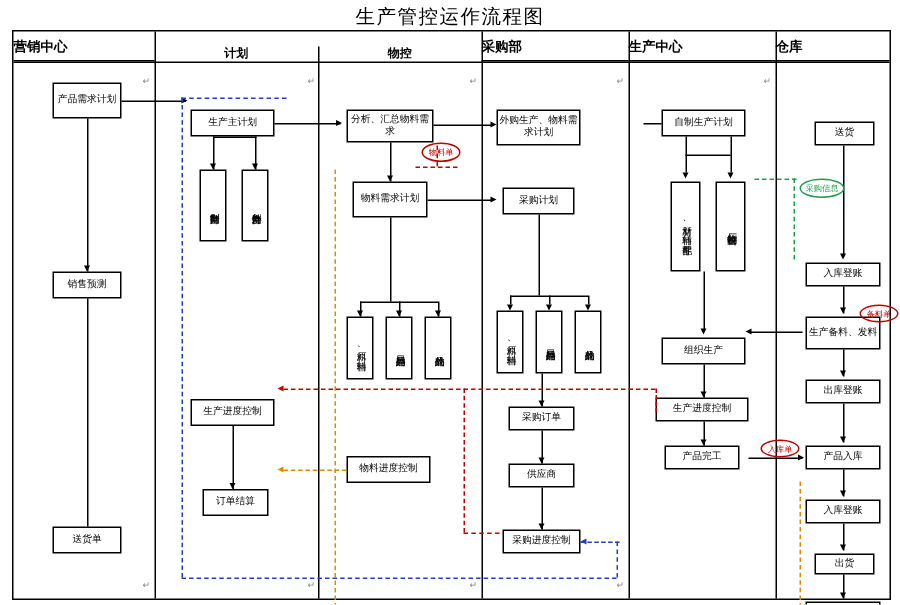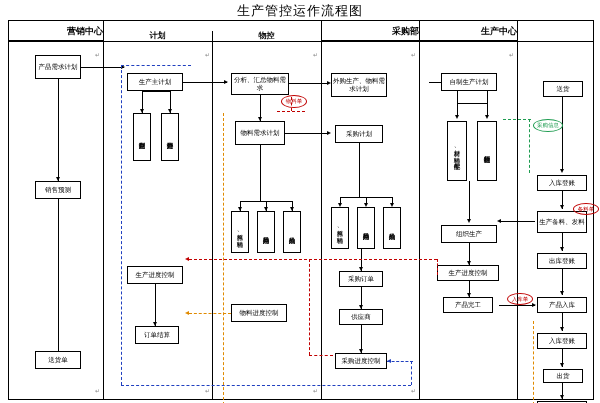--- a/index.html
+++ b/index.html
@@ -14,21 +14,21 @@
     position:absolute;top:2px;left:0;width:600px;text-align:center;
     font-size:13px;color:#000;letter-spacing:1px;
   }
   #canvas{
     position:absolute;left:8px;top:20px;width:584px;height:378px;
     border:1px solid #000;
     background:#fff;
   }
   .swimlane-head{
     position:absolute;top:0;height:20px;line-height:20px;
-    text-align:right;font-size:9px;color:#000;font-weight:bold;
+    text-align:left;font-size:9px;color:#000;font-weight:bold;
     border-bottom:1px solid #000;
     box-sizing:border-box;
   }
   .vline{
     position:absolute;top:0;width:0;border-left:1px solid #000;height:378px;
   }
   .hline-head{
     position:absolute;left:0;top:20px;width:584px;height:0;border-top:1px solid #000;
   }
   .pmc-head{
@@ -105,20 +105,21 @@
   <div class="vline" style="left:203px;top:10px;height:368px;"></div>
   <div class="vline" style="left:312px;"></div>
   <div class="vline" style="left:410px;"></div>
   <div class="vline" style="left:508px;"></div>
 
   <div class="swimlane-head" style="left:0;width:94px;">营销中心</div>
   <div class="pmc-sub" style="left:203px;width:109px;">物控</div>
   <div class="pmc-sub" style="left:94px;width:109px;">计划</div>
   <div class="swimlane-head" style="left:312px;width:98px;">采购部</div>
   <div class="swimlane-head" style="left:410px;width:98px;">生产中心</div>
+  <div class="swimlane-head" style="left:508px;width:76px;">仓库</div>
 
   <div class="node" style="left:26px;top:34px;width:46px;height:24px;">产品需求计划</div>
   <div class="node" style="left:26px;top:160px;width:46px;height:18px;">销售预测</div>
   <div class="node" style="left:26px;top:330px;width:46px;height:18px;">送货单</div>
 
   <div class="conn v" style="left:49px;top:58px;height:102px;"></div>
   <div class="arrow arr-down" style="left:46.5px;top:156px;"></div>
   <div class="conn v" style="left:49px;top:178px;height:152px;"></div>
 
   <div class="conn h" style="left:72px;top:46px;width:43px;"></div>

